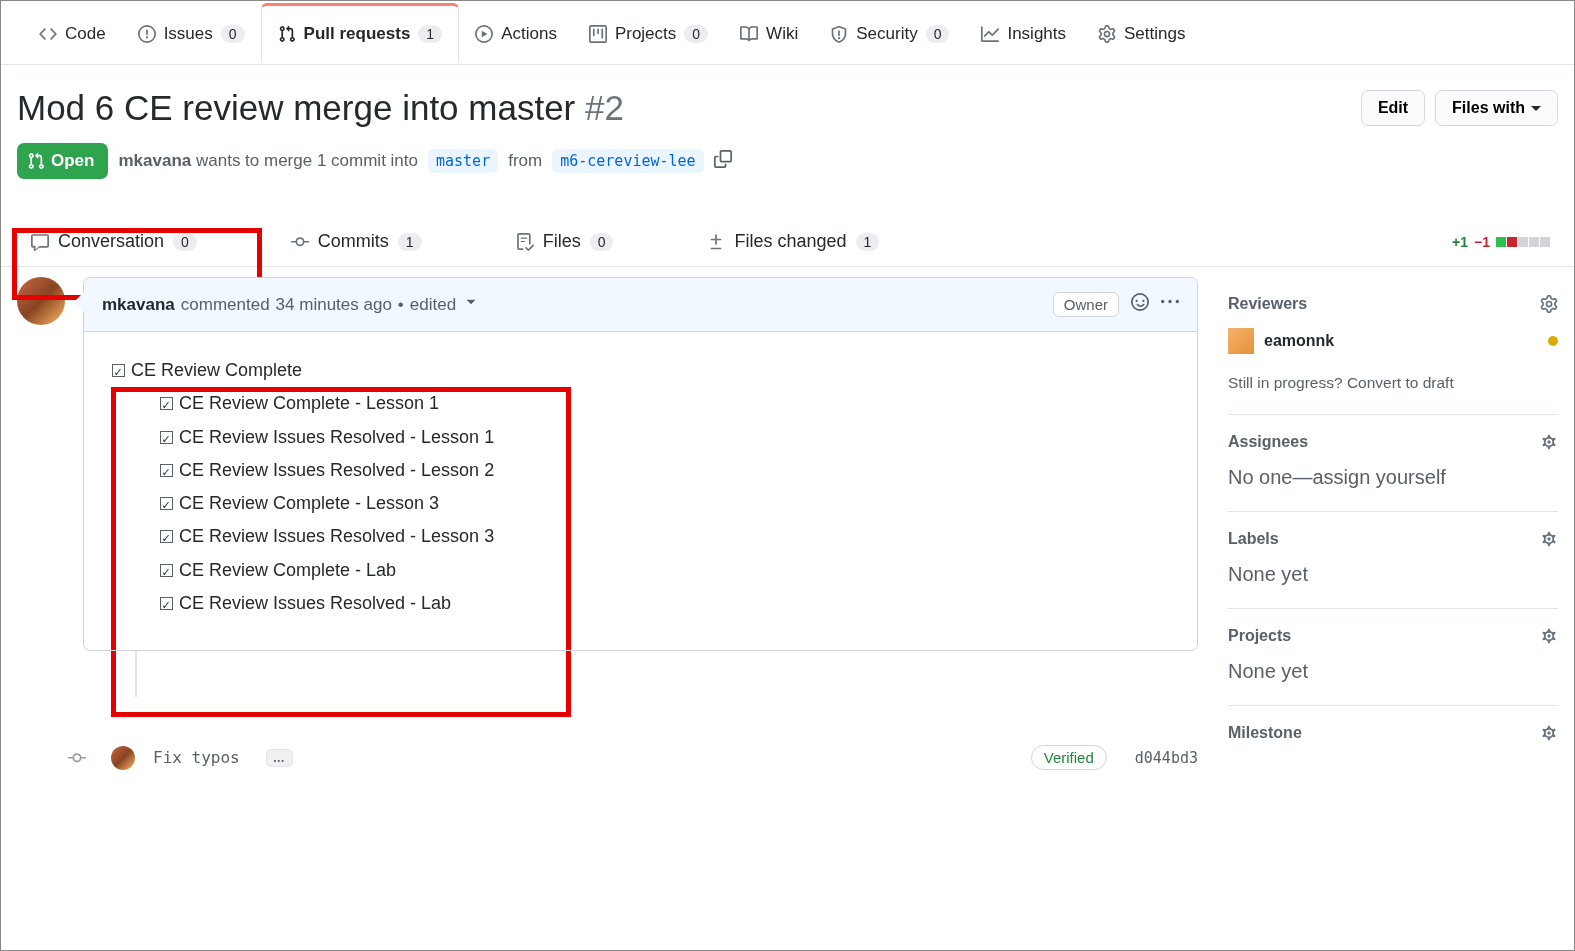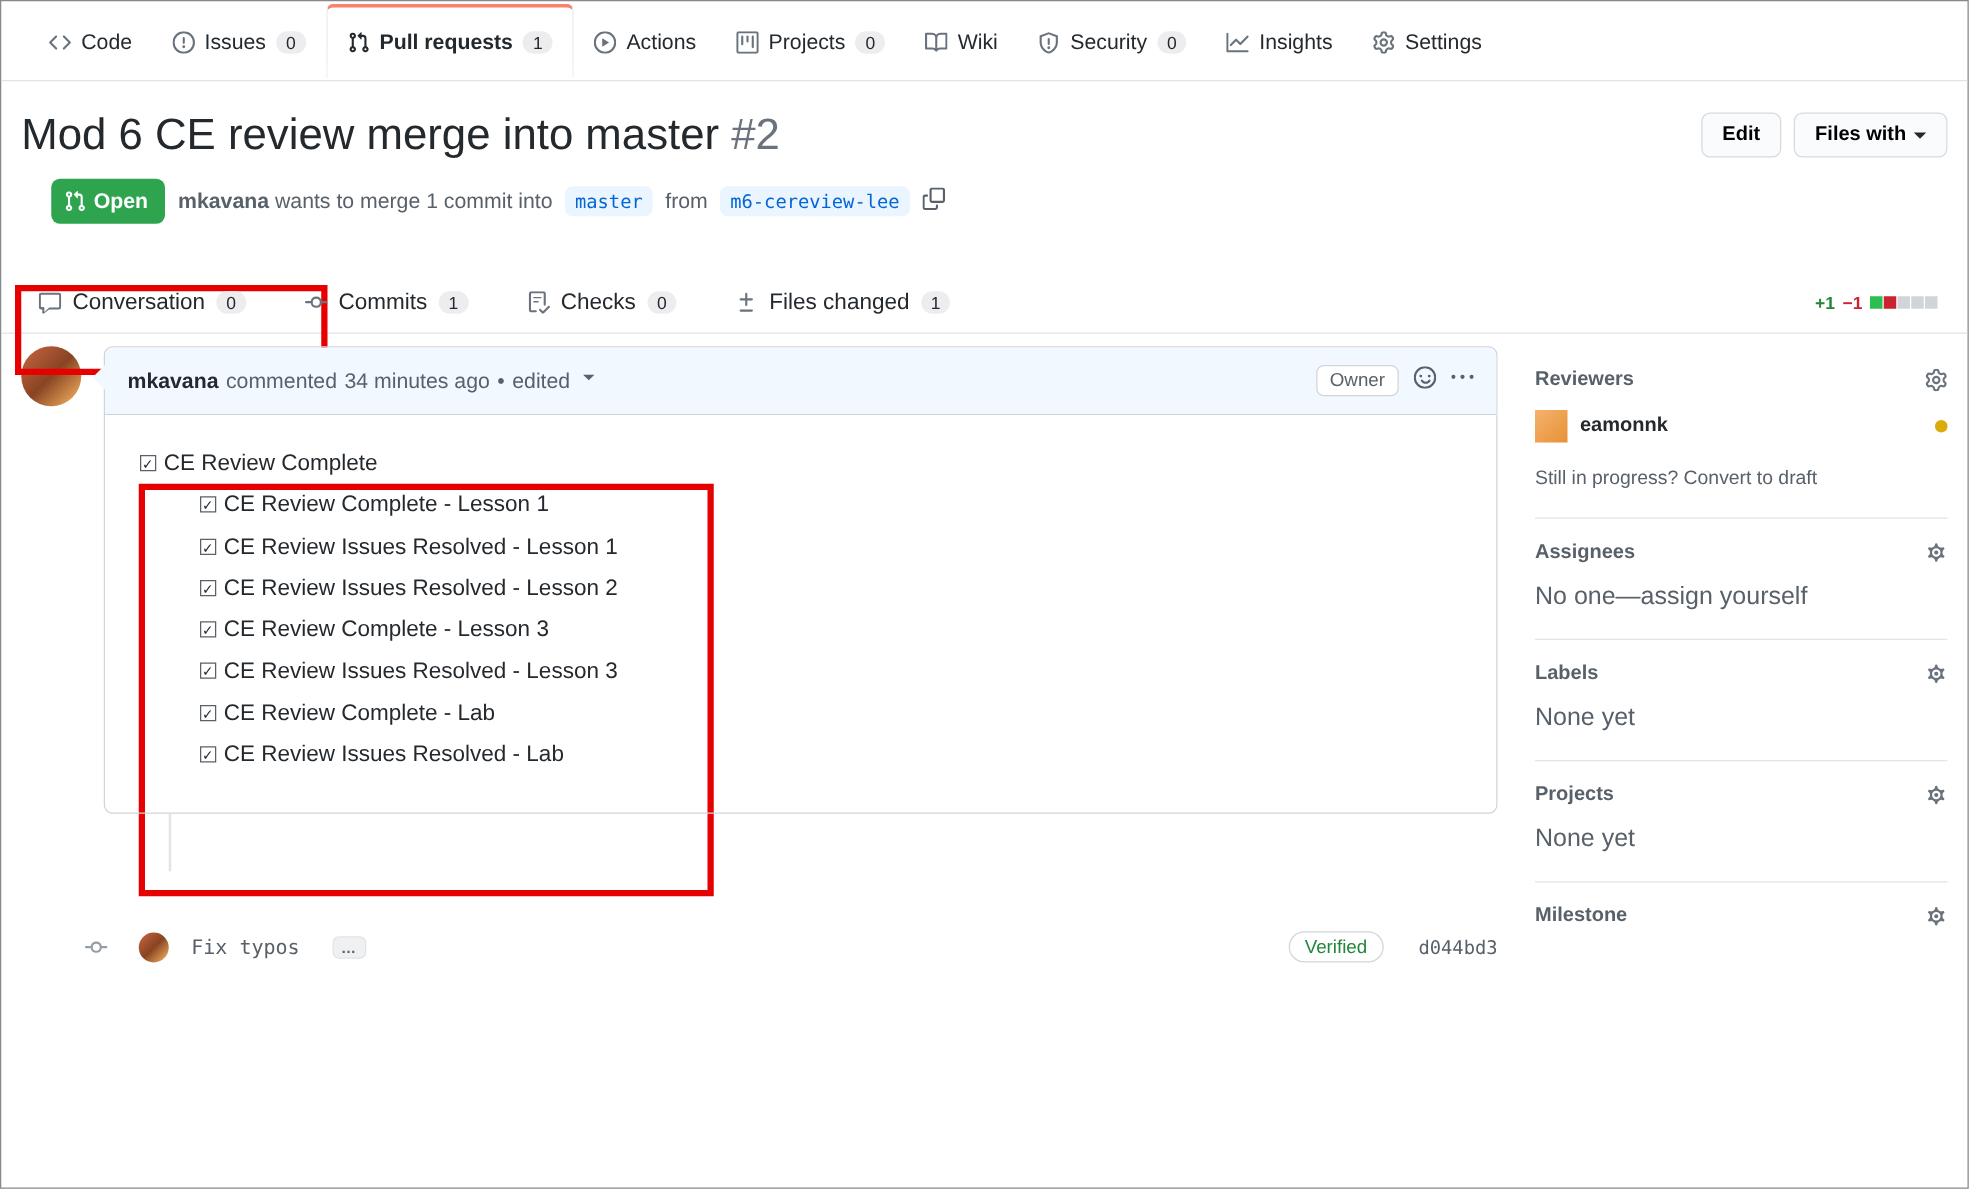--- a/index.html
+++ b/index.html
@@ -100,21 +100,20 @@
   .state-open {
     background: #2ea44f;
     color: #fff;
     border-radius: 7px;
     padding: 8px 14px 8px 10px;
     font-size: 17px;
     font-weight: 600;
     display: flex;
     align-items: center;
     gap: 6px;
-    margin-left: 24px;
   }
   .state-open svg { width: 18px; height: 18px; fill: #fff; }
   .branch-chip {
     background: #eaf5ff;
     color: #0366d6;
     font-family: SFMono-Regular, Consolas, monospace;
     font-size: 15px;
     border-radius: 6px;
     padding: 3px 8px;
   }
@@ -126,21 +125,21 @@
   .pr-tabnav-wrapper {
     padding: 0 10px;
     margin-top: 28px;
     border-bottom: 1px solid #e1e4e8;
     display: flex;
     justify-content: space-between;
     align-items: center;
   }
   .pr-tabnav {
     display: flex;
-    gap: 39px;
+    gap: 86px;
     align-items: center;
   }
   .pr-tab {
     display: flex;
     align-items: center;
     gap: 9px;
     padding: 14px 4px;
     font-size: 18px;
     color: #24292e;
     cursor: pointer;
@@ -490,21 +489,21 @@
       <svg viewBox="0 0 16 16">
           <path fill-rule="evenodd" d="M10.5 7.75a2.5 2.5 0 11-5 0 2.5 2.5 0 015 0zm1.43.75a4.002 4.002 0 01-7.86 0H.75a.75.75 0 110-1.5h3.32a4.001 4.001 0 017.86 0h3.32a.75.75 0 110 1.5h-3.32z"></path>
         </svg>
       <span>Commits</span>
       <span class="counter">1</span>
     </div>
     <div class="pr-tab">
       <svg viewBox="0 0 16 16">
           <path fill-rule="evenodd" d="M2.5 1.75a.25.25 0 01.25-.25h8.5a.25.25 0 01.25.25v7.736a.75.75 0 101.5 0V1.75A1.75 1.75 0 0011.25 0h-8.5A1.75 1.75 0 001 1.75v11.5c0 .966.784 1.75 1.75 1.75h3.17a.75.75 0 000-1.5H2.75a.25.25 0 01-.25-.25V1.75zM4.5 4a.5.5 0 000 1h5a.5.5 0 000-1h-5zm0 3a.5.5 0 000 1h3a.5.5 0 000-1h-3zm11.28 4.53a.75.75 0 00-1.06-1.06l-3.72 3.72-1.47-1.47a.75.75 0 10-1.06 1.06l2 2a.75.75 0 001.06 0l4.25-4.25z"></path>
         </svg>
-      <span>Checks</span>
+      <span>Files</span>
       <span class="counter">0</span>
     </div>
     <div class="pr-tab">
       <svg viewBox="0 0 16 16">
           <path fill-rule="evenodd" d="M8.75 1.75a.75.75 0 00-1.5 0V5H4a.75.75 0 000 1.5h3.25v3.25a.75.75 0 001.5 0V6.5H12A.75.75 0 0012 5H8.75V1.75zM4 13a.75.75 0 000 1.5h8a.75.75 0 100-1.5H4z"></path>
         </svg>
       <span>Files changed</span>
       <span class="counter">1</span>
     </div>
   </div>

